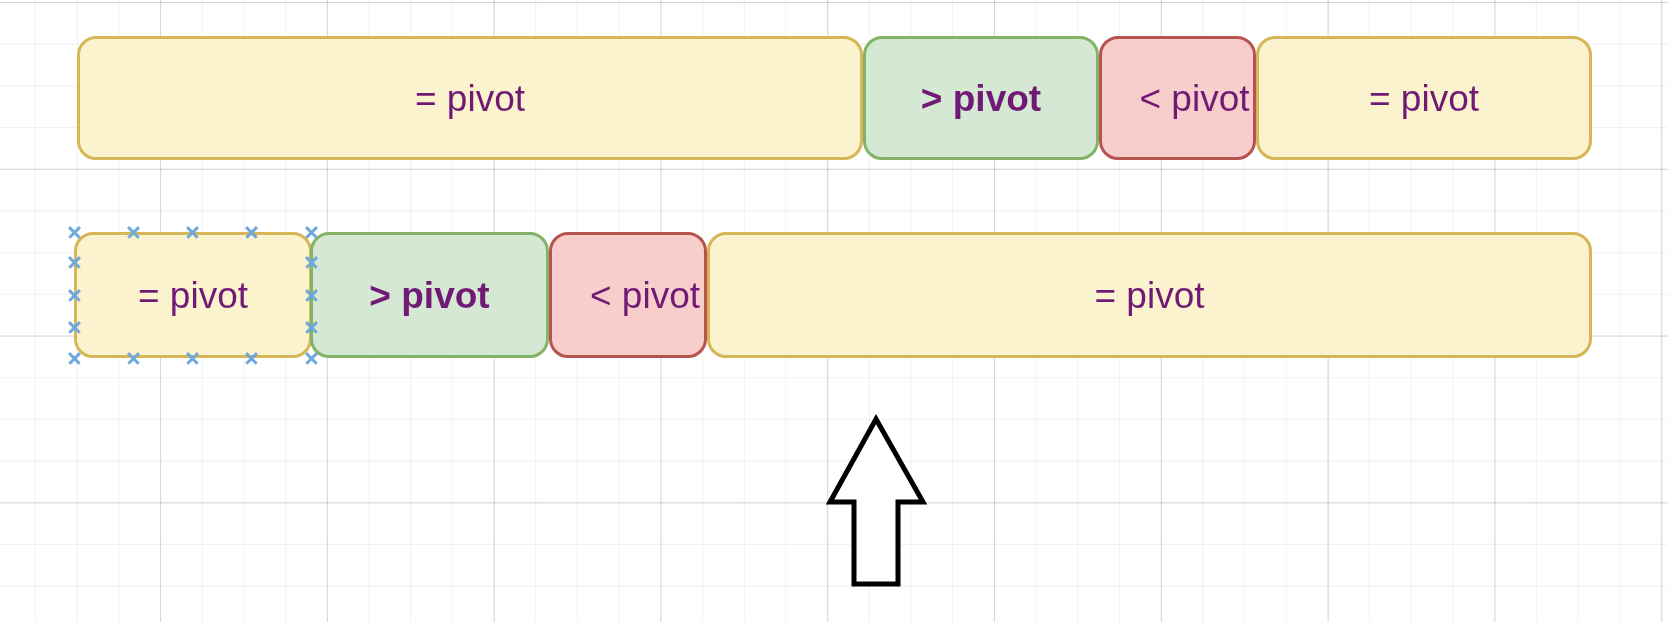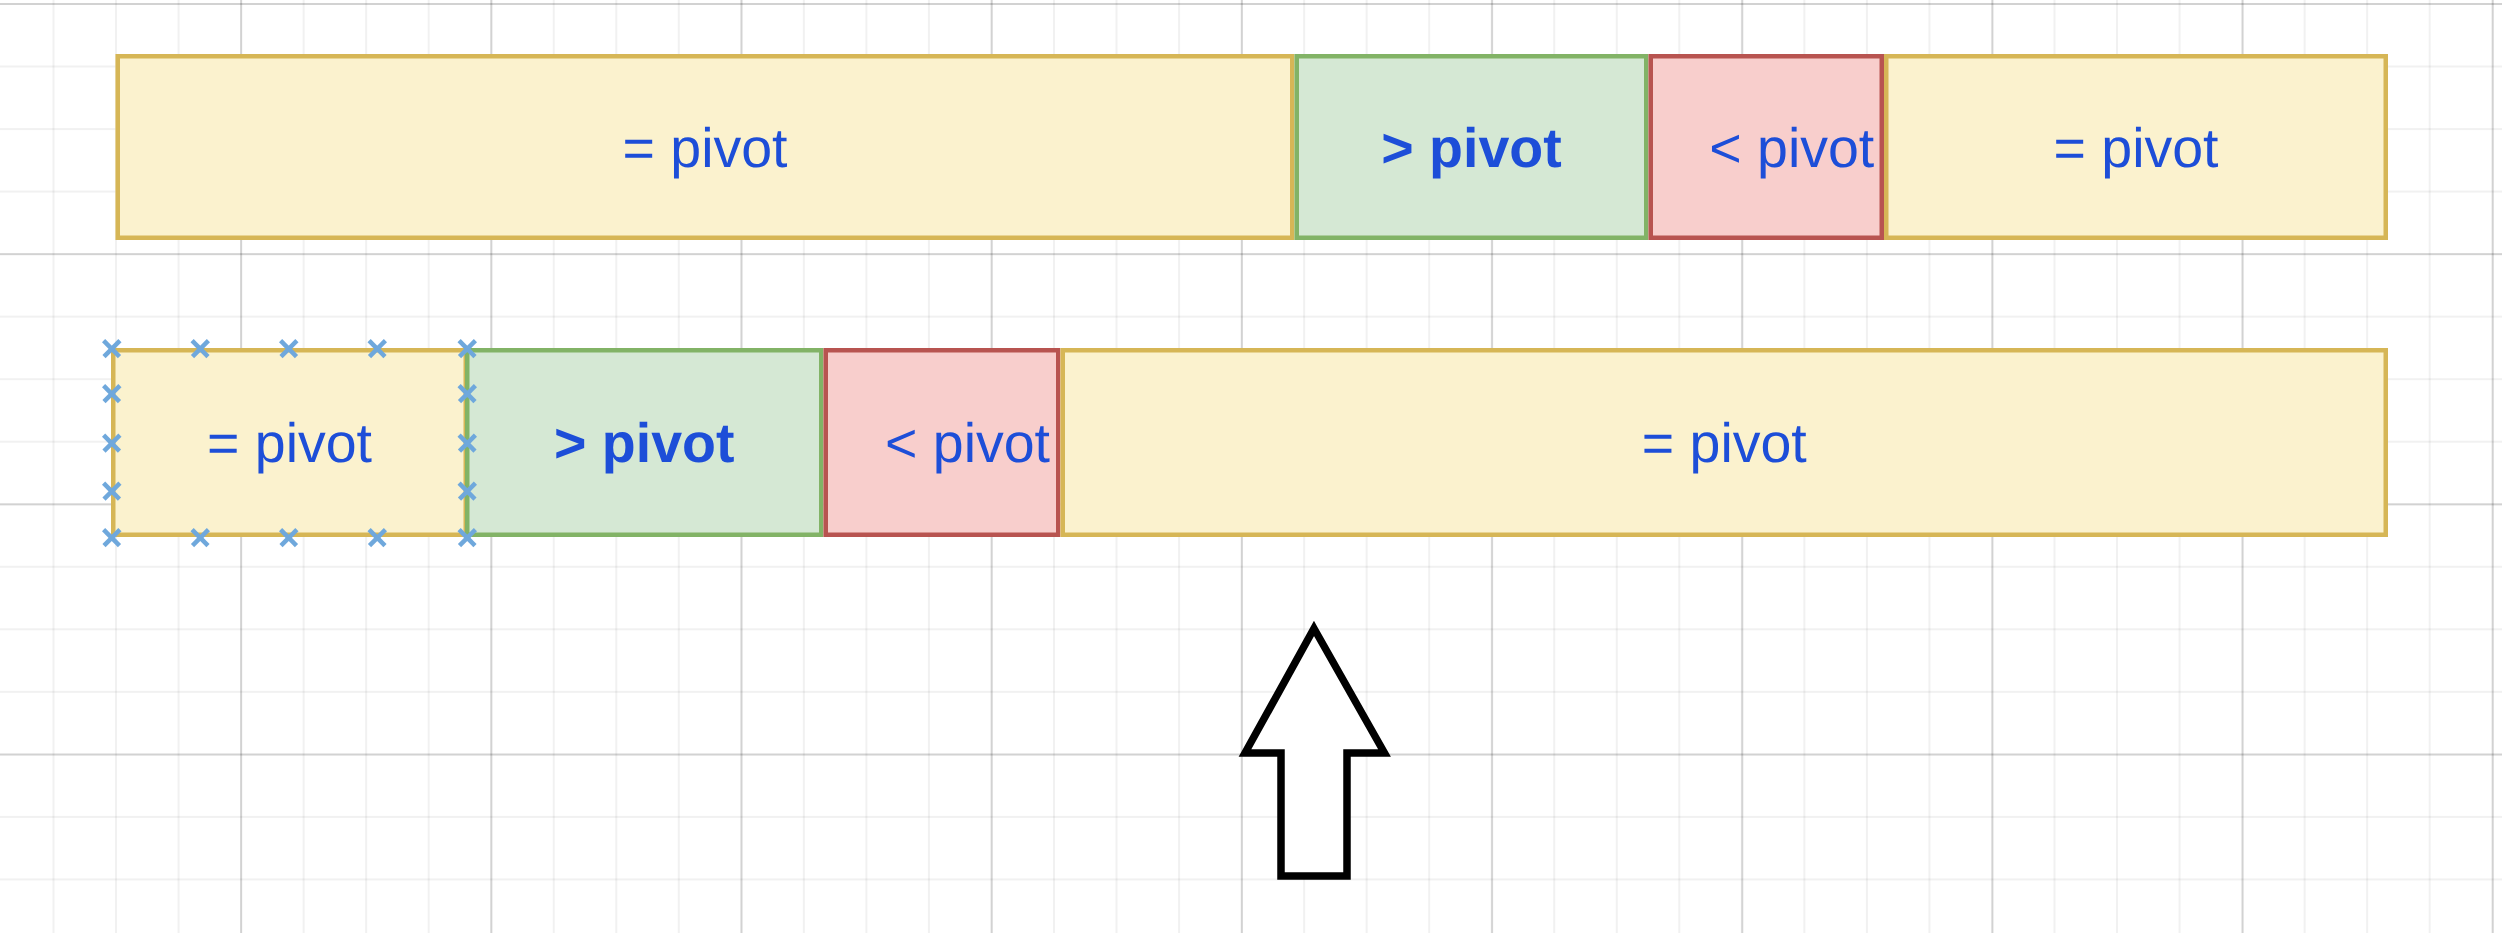--- a/index.html
+++ b/index.html
@@ -29,24 +29,25 @@
       -6.7px 2px,
       -6.7px 2px;
   }
   .seg{
     position:absolute;
     box-sizing:border-box;
     display:flex;
     align-items:center;
     justify-content:center;
     font-size:37px;
-    color:#1d4ed8;
+    color:#701a75;
     line-height:1;
     letter-spacing:0px;
     white-space:nowrap;
+    border-radius:19px;
   }
   .seg.yellow{ background:#fbf2ce; border:3px solid #d6b656; }
   .seg.green { background:#d5e8d4; border:3px solid #82b366;font-weight:bold; }
   .seg.red   { background:#f8cecc; border:3px solid #b85450;padding-left:34px; }
 
   
   .handle{
     position:absolute;
     width:15px;height:15px;
     pointer-events:auto;

